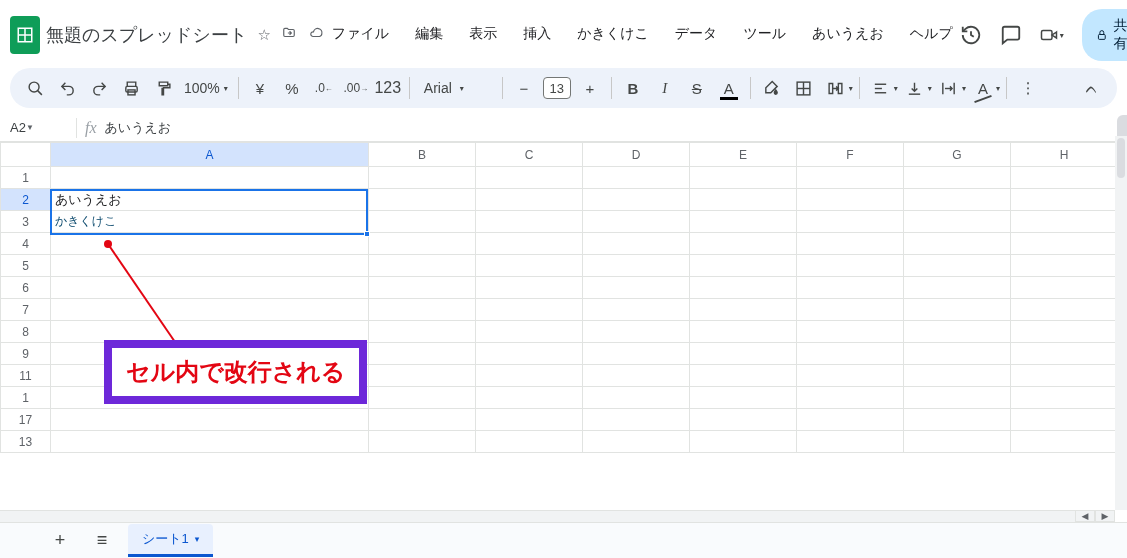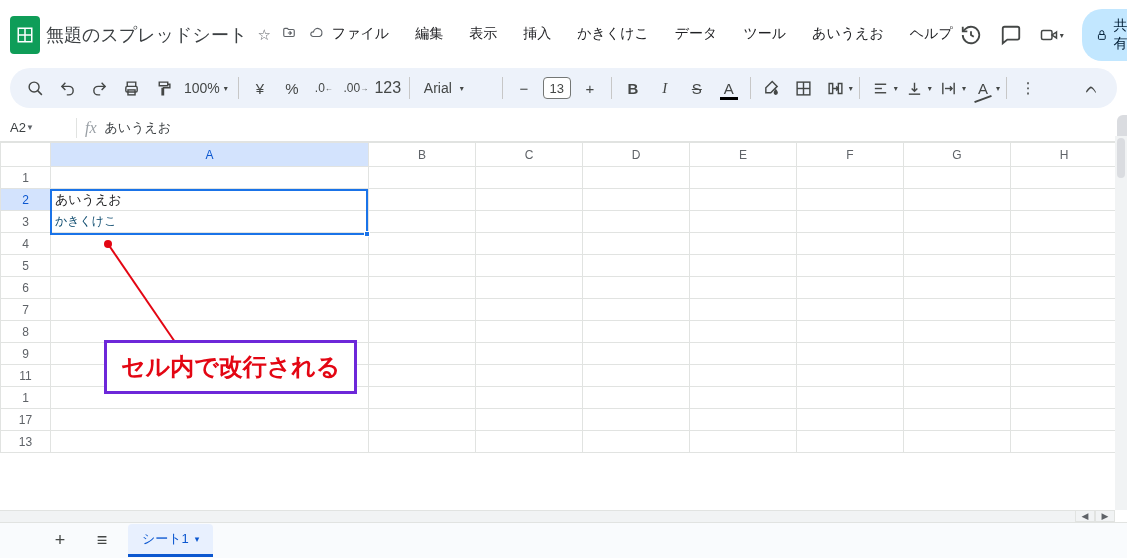--- a/index.html
+++ b/index.html
@@ -57,21 +57,21 @@
 .col-a { width: 318px; }
 .col-other { width: 107px; }
 th.colh.sel { background: #d3e3fd; color: #0b57d0; }
 th.rowh.sel { background: #d3e3fd; color: #0b57d0; }
 
 
 .sel-cell { position: absolute; border: 2px solid #1a73e8; pointer-events: none; }
 .sel-cell .handle { position: absolute; right: -4px; bottom: -4px; width: 6px; height: 6px; background: #1a73e8; border: 1px solid #fff; }
 
 
-.callout { position: absolute; border: 3px solid #6d28d9; padding: 8px 14px; font-size: 24px; font-weight: bold; color: #e30613; background: #fff; font-family: "Comic Sans MS", "Yu Gothic", sans-serif; }
+.callout { position: absolute; border: 8px solid #6d28d9; padding: 8px 14px; font-size: 24px; font-weight: bold; color: #e30613; background: #fff; font-family: "Comic Sans MS", "Yu Gothic", sans-serif; }
 .arrow-dot { position: absolute; width: 8px; height: 8px; background: #e30613; border-radius: 50%; }
 
 
 .sheetbar { position: absolute; bottom: 0; left: 0; right: 0; height: 36px; border-top: 1px solid #e1e3e1; display: flex; align-items: center; padding-left: 44px; gap: 10px; background: #f9fbfd; }
 .sheet-btn { width: 32px; height: 28px; display: flex; align-items: center; justify-content: center; color: #444746; cursor: pointer; font-size: 18px; border-radius: 4px; }
 .sheet-tab { padding: 6px 14px; font-size: 13px; color: #0b57d0; background: #e8f0fe; border-radius: 4px 4px 0 0; cursor: pointer; display: flex; align-items: center; gap: 6px; font-weight: 500; border-bottom: 3px solid #0b57d0; }
 
 
 .hscroll { position: absolute; bottom: 36px; left: 0; right: 12px; height: 12px; display: flex; }
 .hscroll .track { flex: 1; background: #f1f3f4; position: relative; border-top: 1px solid #e1e3e1; }

